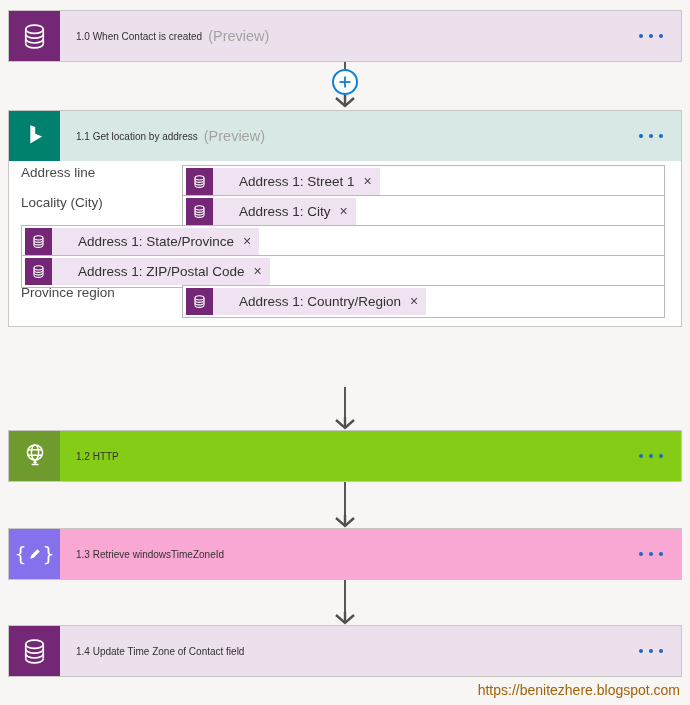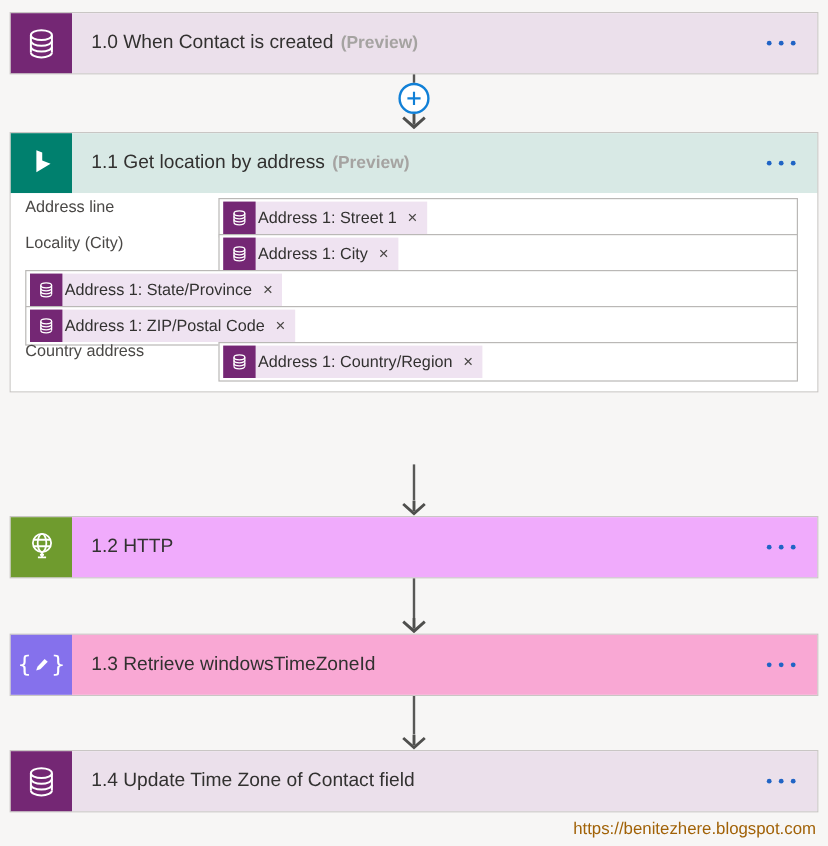--- a/index.html
+++ b/index.html
@@ -15,49 +15,49 @@
     position:absolute; left:8px; width:674px;
     border:1px solid #c9c6c4; background:#fff;
     display:flex; flex-direction:column;
   }
   .card-row { display:flex; height:50px; flex:0 0 auto; }
   .icon-tile {
     width:51px; flex:0 0 51px; display:flex;
     align-items:center; justify-content:center;
   }
   .head { flex:1; display:flex; align-items:center; padding:0 16px; min-width:0; }
-  .title { font-size:16px; color:#323130; white-space:nowrap; }
-  .preview { font-size:14.5px; color:#a5a3a1; margin-left:6px; white-space:nowrap;font-weight:bold; }
+  .title { font-size:10px; color:#323130; white-space:nowrap; }
+  .preview { font-size:14.5px; color:#a5a3a1; margin-left:6px; white-space:nowrap; }
   .menu { margin-left:auto; display:flex; gap:6px; align-items:center; cursor:pointer; padding:6px 2px; }
   .dot { width:4px; height:4px; border-radius:2px; background:#2064c5; display:block; }
 
   .c-dataverse { background:#742774; }
   .c-bing      { background:#00806e; }
   .c-http      { background:#6f9b2e; }
   .c-compose   { background:#8571ec; }
   .h-dataverse { background:#ebe0eb; }
   .h-bing      { background:#d8e9e5; }
-  .h-http      { background:#f0abfc; }
+  .h-http      { background:#84cc16; }
   .h-compose   { background:#f9a8d4; }
 
   
   .card-body { background:#fff; padding:4px 16px 20px 12px; }
   .field-row { display:flex; align-items:flex-start; height:21px; margin-bottom:9px; }
   .field-row:last-child { margin-bottom:0; }
   .field-label { flex:0 0 161px; font-size:13.5px; color:#4a4846; padding-right:8px; }
   .field-input {
     flex:1; height:33px; border:1px solid #bab8b6; background:#fff;
     display:flex; align-items:center; padding:0 3px; cursor:text;
   }
   .pill { display:inline-flex; align-items:center; height:27px; background:#efe3f1; cursor:default; }
   .pill-ico {
     width:27px; height:27px; background:#742774;
     display:flex; align-items:center; justify-content:center; flex:0 0 27px;
   }
-  .pill-text { font-size:13.5px; color:#323130; padding:0 7px 0 2px; white-space:nowrap; }
+  .pill-text { font-size:13.5px; color:#323130; padding:0 7px 0 26px; white-space:nowrap; }
   .pill-x { font-size:14px; color:#484644; padding:0 8px 0 2px; cursor:pointer; line-height:27px; }
 
   
   .connector {
     position:absolute; left:0; width:690px;
     display:flex; flex-direction:column; align-items:center;
   }
   .v-line { width:2px; background:#585856; flex:1 1 auto; }
   .arrowhead { flex:0 0 auto; display:block; }
   .plus-btn {
@@ -208,21 +208,21 @@
                   <path d="M7.5 23 a8.5 4 0 0 0 17 0"></path>
               </svg>
             </span>
             <span class="pill-text">Address 1: ZIP/Postal Code</span>
             <span class="pill-x">×</span>
           </span>
         </div>
       </div>
 
       <div class="field-row">
-        <span class="field-label">Country address</span>
+        <span class="field-label">Province region</span>
         <div class="field-input">
           <span class="pill">
             <span class="pill-ico">
               <svg width="17" height="17" viewBox="0 0 32 32" fill="none" stroke="#ffffff" stroke-width="2">
                 <ellipse cx="16" cy="9" rx="8.5" ry="4"></ellipse>
                   <path d="M7.5 9 V23"></path>
                   <path d="M24.5 9 V23"></path>
                 <path d="M7.5 13.6 a8.5 4 0 0 0 17 0"></path>
                   <path d="M7.5 18.3 a8.5 4 0 0 0 17 0"></path>
                   <path d="M7.5 23 a8.5 4 0 0 0 17 0"></path>

